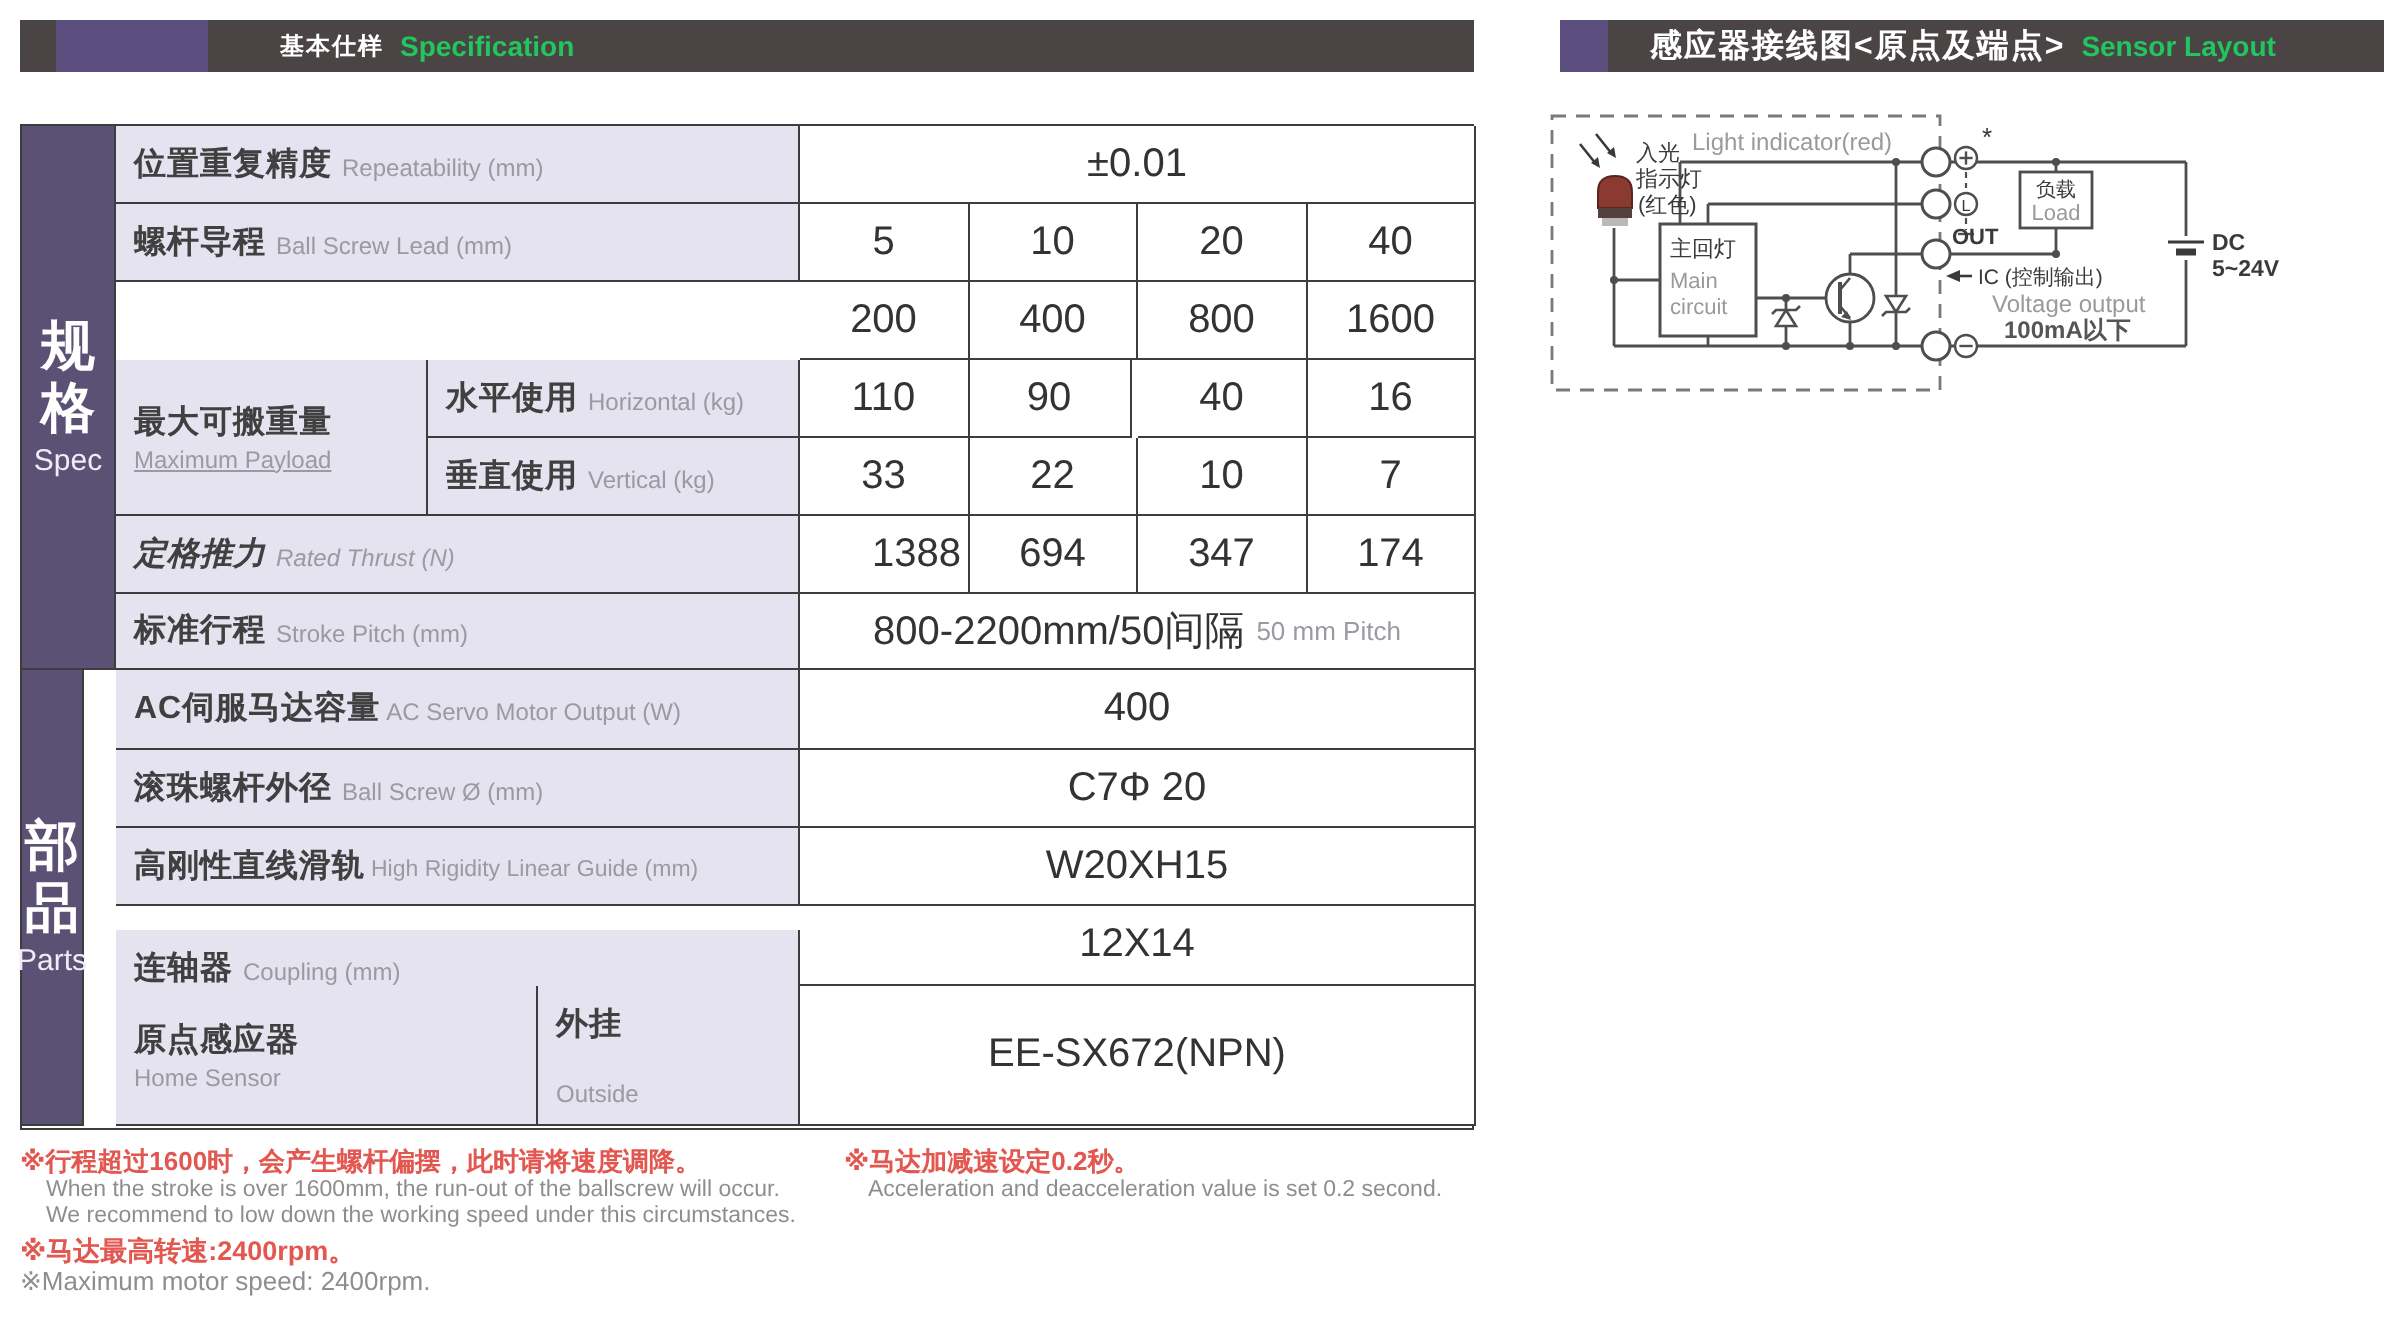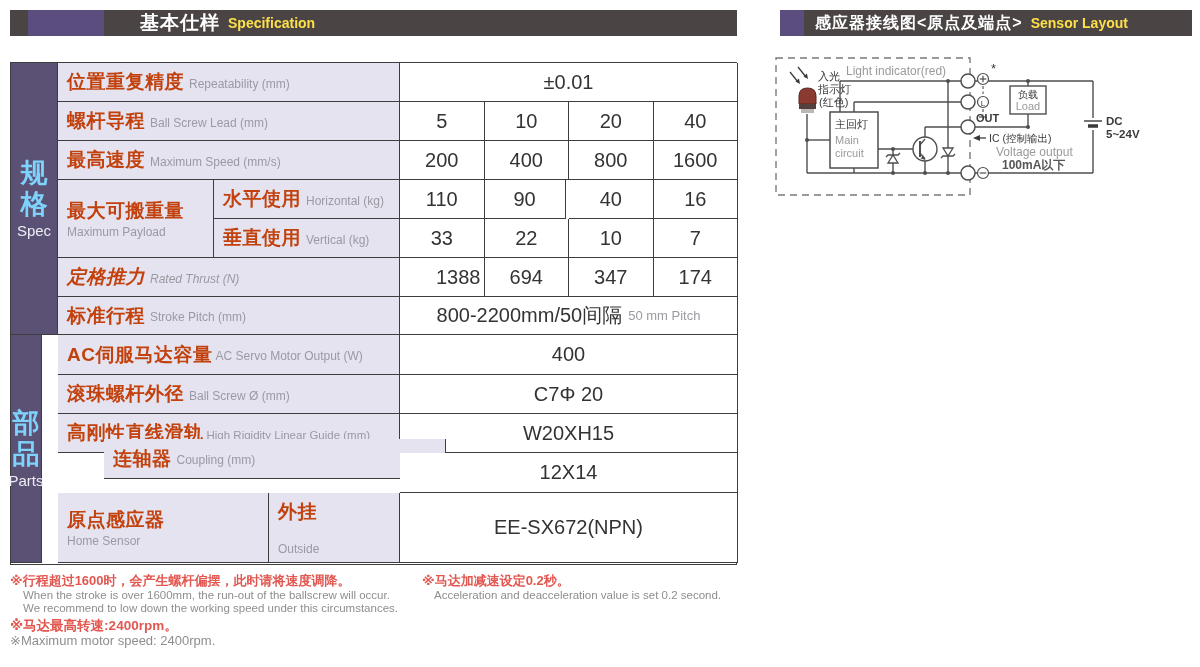--- a/index.html
+++ b/index.html
@@ -2,34 +2,34 @@
 <html><head>
 <meta charset="utf-8">
 <style>
   html,body{margin:0;padding:0;background:#fff;}
   .page{position:relative;width:1200px;height:667px;background:#ffffff;overflow:hidden;
         font-family:"Liberation Sans","DejaVu Sans",sans-serif;}
   
   .hbar{position:absolute;height:26px;background:#4a4444;display:flex;align-items:center;}
   .hsq{background:#5b4d7e;height:26px;flex:0 0 auto;}
   .hdark{background:#4a4444;height:26px;flex:0 0 auto;}
-  .hcn{color:#fff;font-size:19px;font-weight:700;letter-spacing:1px;white-space:nowrap;}
-  .hen{color:#fde047;font-size:14px;font-weight:700;margin-left:8px;white-space:nowrap;}
+  .hcn{color:#fff;font-size:12px;font-weight:700;letter-spacing:1px;white-space:nowrap;}
+  .hen{color:#22c55e;font-size:14px;font-weight:700;margin-left:8px;white-space:nowrap;}
   
   .tbl{position:absolute;left:10px;top:62px;width:727px;height:503px;box-sizing:border-box;
        border:1.5px solid #3e3d3e;background:#fff;}
   .c{position:absolute;box-sizing:border-box;border-right:1.5px solid #3e3d3e;border-bottom:1.5px solid #3e3d3e;
      display:flex;align-items:center;}
   .lab{background:#e4e3ef;padding-left:9px;gap:5px;}
-  .cjk{font-size:19px;font-weight:600;color:#c2410c;letter-spacing:.5px;white-space:nowrap;}
+  .cjk{font-size:16px;font-weight:600;color:#404040;letter-spacing:.5px;white-space:nowrap;}
   .sub{font-size:12px;color:#9a9aa2;white-space:nowrap;margin-top:3px;}
   .val{background:#fff;justify-content:center;font-size:20px;color:#333;font-weight:500;}
   .colc{flex-direction:column;align-items:flex-start;justify-content:center;gap:1px;}
   .sb{background:#5a5175;flex-direction:column;align-items:center;justify-content:center;}
-  .sbc{color:#7dd3fc;font-size:27px;font-weight:700;width:30px;word-break:break-all;text-align:center;line-height:1.12;}
+  .sbc{color:#ffffff;font-size:27px;font-weight:700;width:30px;word-break:break-all;text-align:center;line-height:1.12;}
   .sbe{color:#efedf4;font-size:15px;margin-top:3px;}
   .vsuf{font-size:13px;color:#9a9aa2;margin-left:6px;}
   
   .note-red{position:absolute;font-size:13px;font-weight:700;color:#e25750;white-space:nowrap;}
   .note-gray{position:absolute;font-size:11.5px;color:#8e8e8e;white-space:nowrap;}
   .note-gray-lg{position:absolute;font-size:13px;color:#8e8e8e;white-space:nowrap;}
   svg text{font-family:"Liberation Sans","DejaVu Sans",sans-serif;}
 </style>
 </head>
 <body>
@@ -38,21 +38,21 @@
 
   <div class="hbar" style="left:10px;top:10px;width:727px;">
     <div class="hdark" style="width:18px;"></div>
     <div class="hsq" style="width:76px;"></div>
     <div class="hcn" style="margin-left:36px;">基本仕样</div>
     <div class="hen">Specification</div>
   </div>
 
   <div class="hbar" style="left:780px;top:10px;width:412px;">
     <div class="hsq" style="width:24px;"></div>
-    <div class="hcn" style="margin-left:11px;font-size:16px;text-align:center;">感应器接线图&lt;原点及端点&gt;</div>
+    <div class="hcn" style="margin-left:21px;font-size:16px;text-align:center;">感应器接线图&lt;原点及端点&gt;</div>
     <div class="hen">Sensor Layout</div>
   </div>
 
   <div class="tbl">
 
     <div class="c sb" style="left:0;top:0;width:47px;height:272px;">
       <div class="sbc">规格</div>
       <div class="sbe">Spec</div>
     </div>
     <div class="c sb" style="left:0;top:272px;width:31px;height:228px;">
@@ -68,32 +68,28 @@
 
     <div class="c lab" style="left:47px;top:39px;width:342px;height:39px;">
       <span class="cjk">螺杆导程</span>
       <span class="sub">Ball Screw Lead (mm)</span>
     </div>
     <div class="c val" style="left:389px;top:39px;width:84.5px;height:39px;">5</div>
     <div class="c val" style="left:473.5px;top:39px;width:84.5px;height:39px;">10</div>
     <div class="c val" style="left:558px;top:39px;width:84.5px;height:39px;">20</div>
     <div class="c val" style="left:642.5px;top:39px;width:84.5px;height:39px;">40</div>
 
-    <div class="c lab" style="left:47px;top:78px;width:342px;height:39px;">
-      <span class="cjk">最高速度</span>
-      <span class="sub">Maximum Speed (mm/s)</span>
-    </div>
     <div class="c val" style="left:389px;top:78px;width:84.5px;height:39px;">200</div>
     <div class="c val" style="left:473.5px;top:78px;width:84.5px;height:39px;">400</div>
     <div class="c val" style="left:558px;top:78px;width:84.5px;height:39px;">800</div>
     <div class="c val" style="left:642.5px;top:78px;width:84.5px;height:39px;">1600</div>
 
     <div class="c lab colc" style="left:47px;top:117px;width:156px;height:78px;padding-left:9px;">
       <span class="cjk">最大可搬重量</span>
-      <span class="sub" style="margin-top:0;">Maximum Payload</span>
+      <span class="sub" style="margin-top:0;text-decoration:underline;">Maximum Payload</span>
     </div>
     <div class="c lab" style="left:203px;top:117px;width:186px;height:39px;">
       <span class="cjk">水平使用</span>
       <span class="sub">Horizontal (kg)</span>
     </div>
     <div class="c val" style="left:389px;top:117px;width:84.5px;height:39px;">110</div>
     <div class="c val" style="left:473.5px;top:117px;width:81px;height:39px;">90</div>
     <div class="c val" style="left:558px;top:117px;width:84.5px;height:39px;">40</div>
     <div class="c val" style="left:642.5px;top:117px;width:84.5px;height:39px;">16</div>
     <div class="c lab" style="left:203px;top:156px;width:186px;height:39px;">
@@ -134,21 +130,21 @@
       <span class="sub">Ball Screw Ø (mm)</span>
     </div>
     <div class="c val" style="left:389px;top:312px;width:338px;height:39px;">C7Φ 20</div>
 
     <div class="c lab" style="left:47px;top:351px;width:342px;height:39px;">
       <span class="cjk">高刚性直线滑轨</span>
       <span class="sub" style="margin-left:-2px;font-size:11.5px;">High Rigidity Linear Guide (mm)</span>
     </div>
     <div class="c val" style="left:389px;top:351px;width:338px;height:39px;">W20XH15</div>
 
-    <div class="c lab" style="left:47px;top:376px;width:342px;height:40px;margin-left:46px;">
+    <div class="c lab" style="left:47px;top:402px;width:342px;height:40px;">
       <span class="cjk">连轴器</span>
       <span class="sub">Coupling (mm)</span>
     </div>
     <div class="c val" style="left:389px;top:390px;width:338px;height:40px;">12X14</div>
 
     <div class="c lab colc" style="left:47px;top:430px;width:211px;height:70px;padding-left:9px;">
       <span class="cjk">原点感应器</span>
       <span class="sub" style="margin-top:0;">Home Sensor</span>
     </div>
     <div class="c lab colc" style="left:258px;top:430px;width:131px;height:70px;padding-left:9px;">

